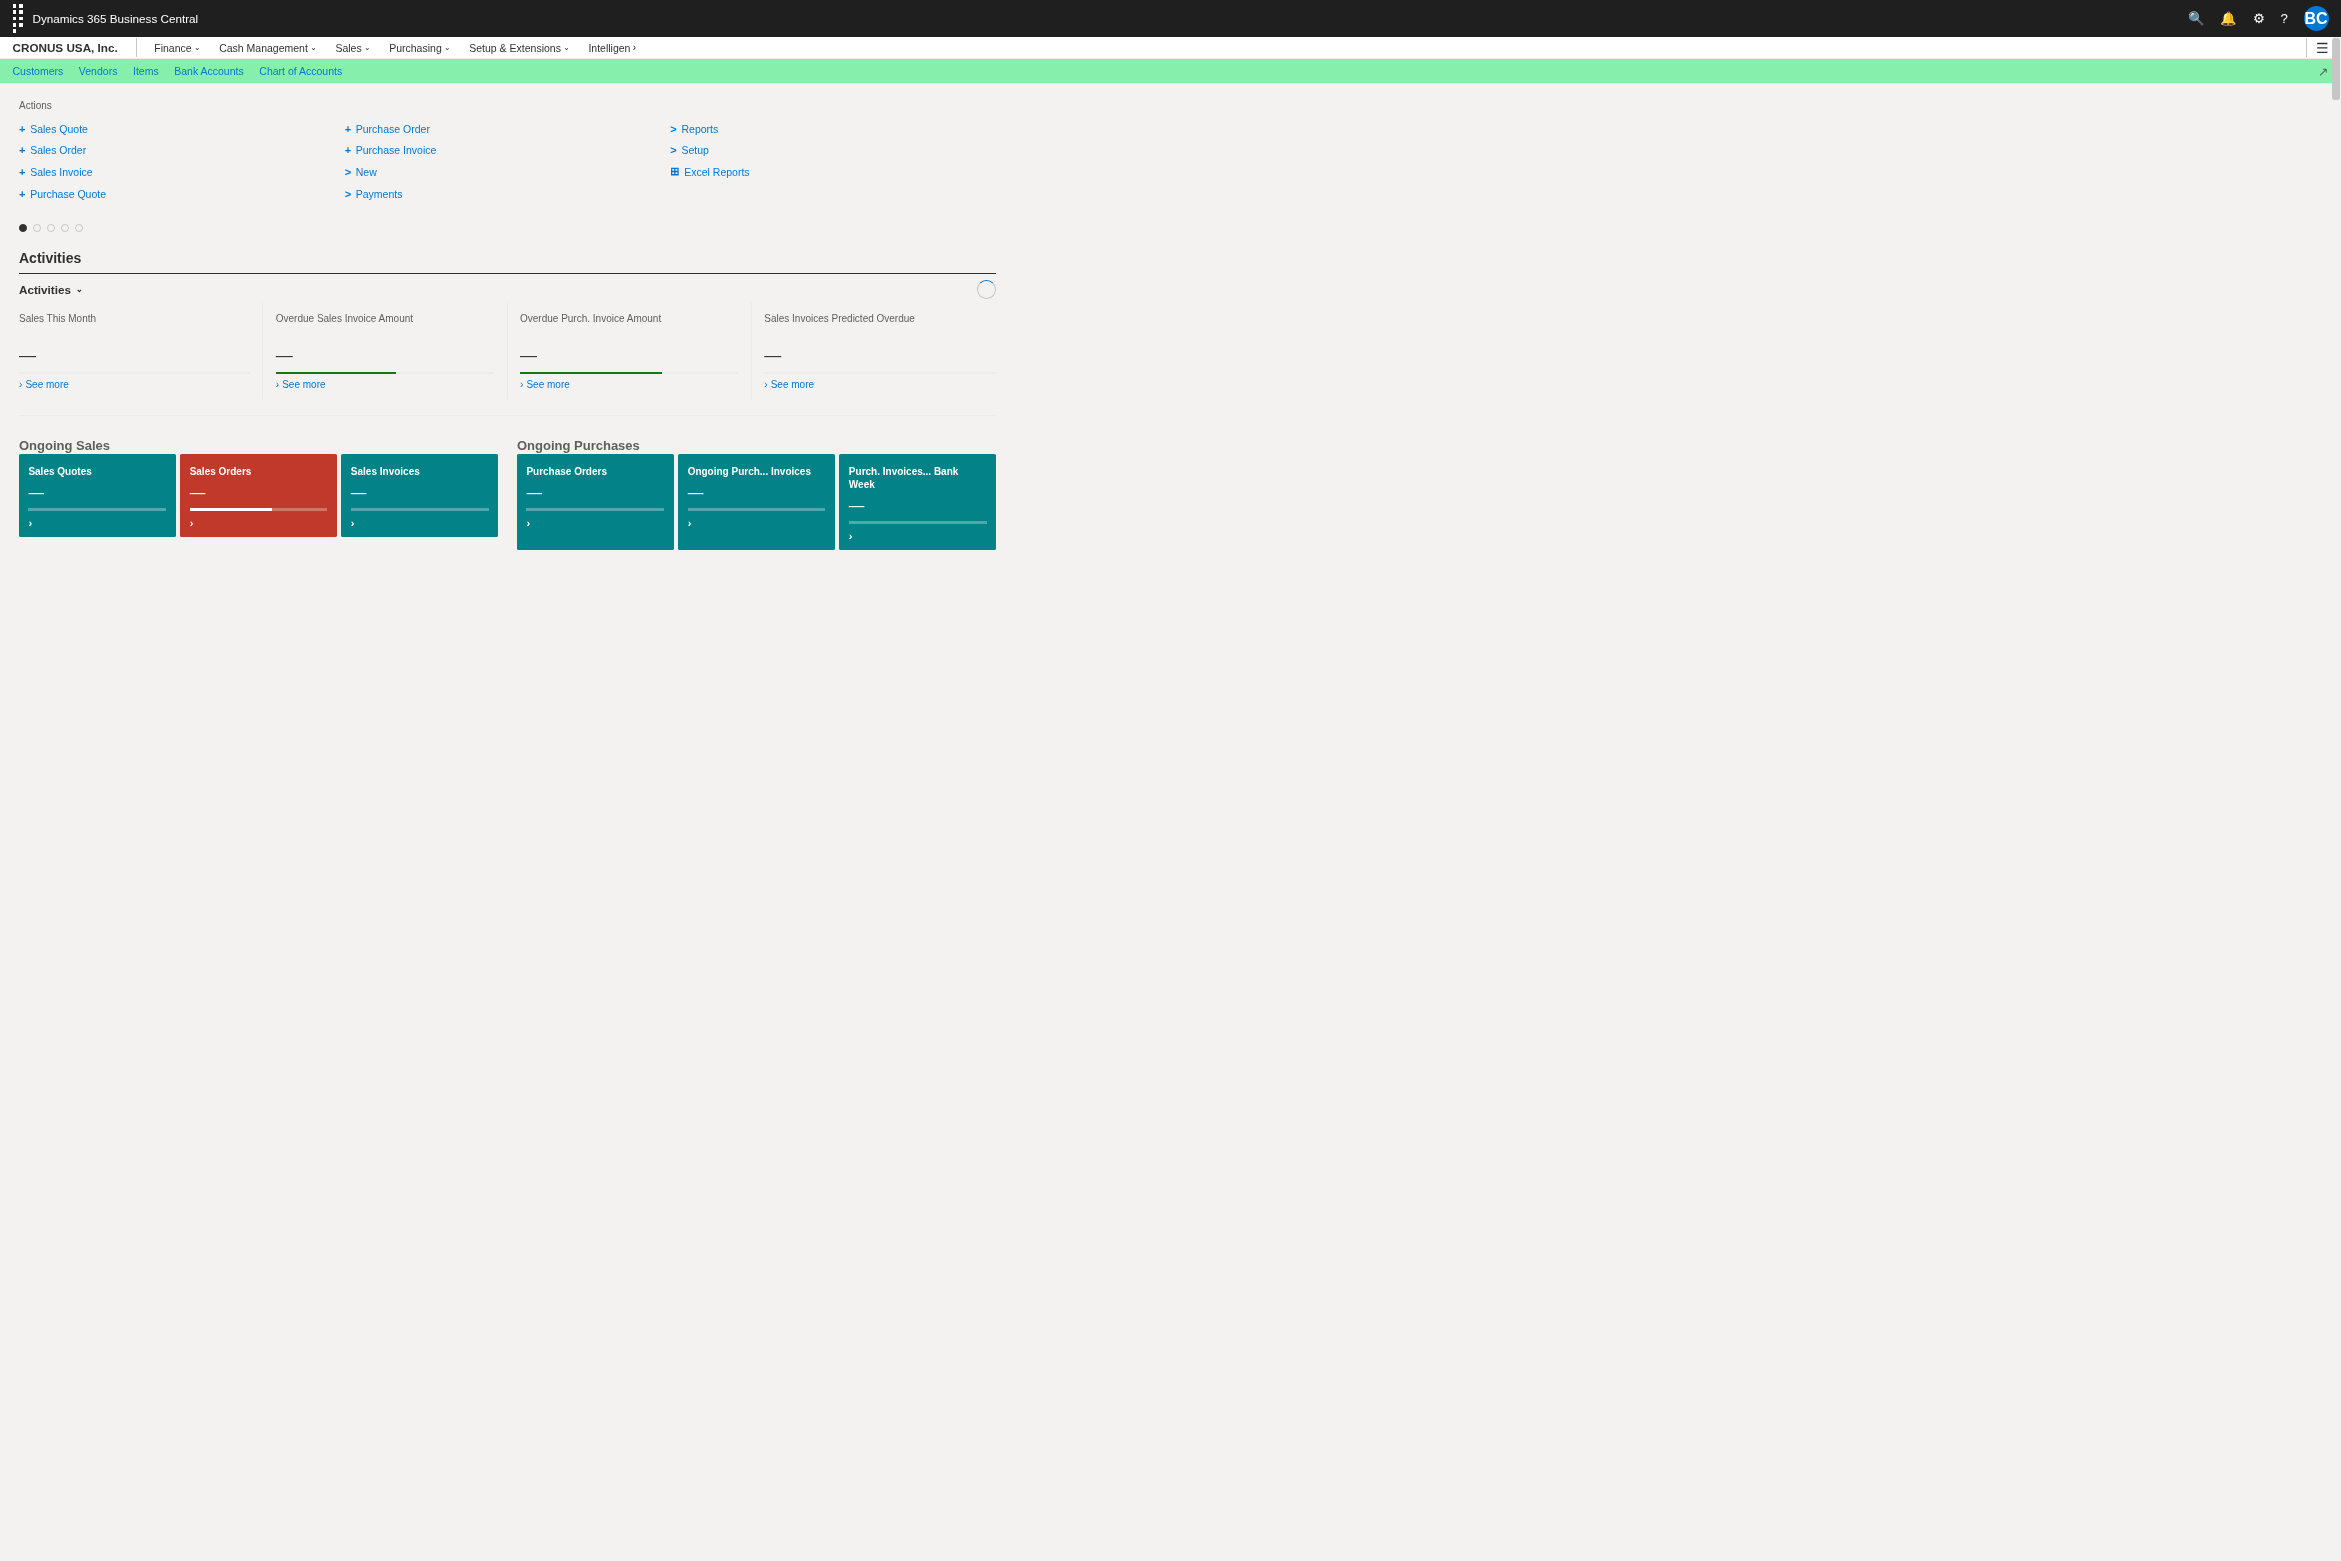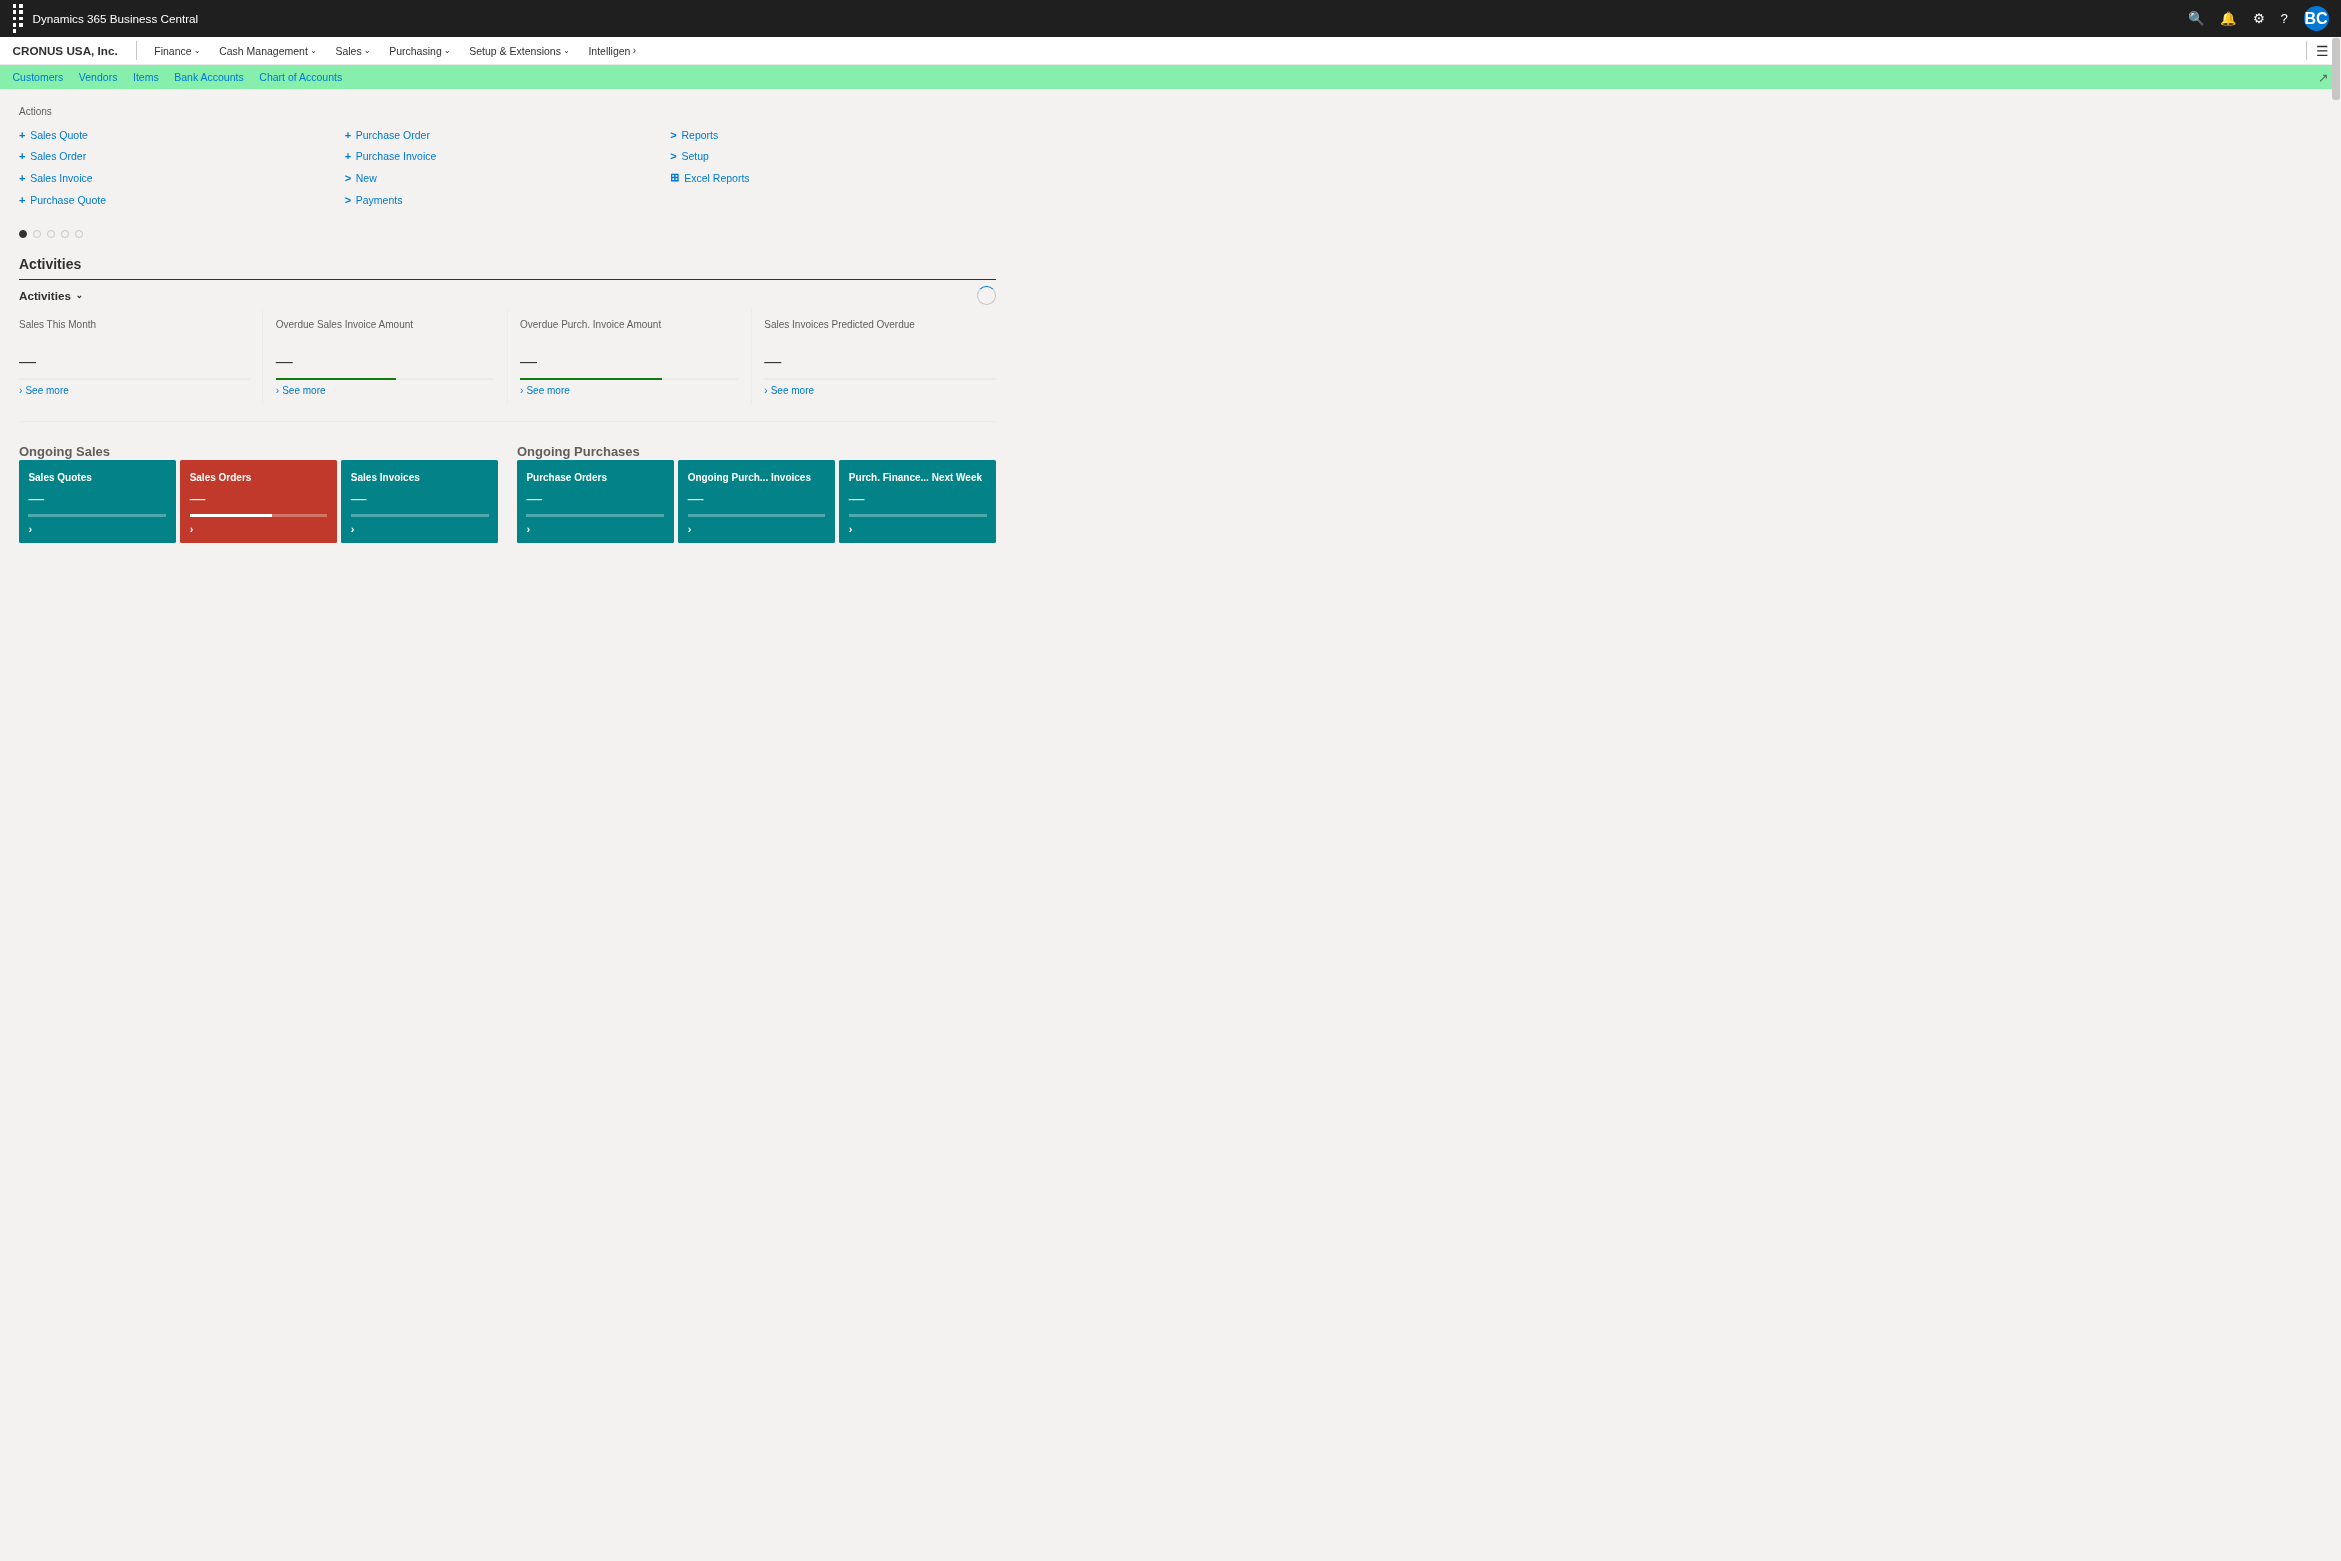--- a/index.html
+++ b/index.html
@@ -22,21 +22,21 @@
     .top-nav .nav-icon { color: #fff; font-size: 13.3px; cursor: pointer; }
     .top-nav .avatar { width: 25px; height: 25px; border-radius: 50%; background: #0078d4; color: #fff; display: flex; align-items: center; justify-content: center; font-size: 16px; font-weight: 600; cursor: pointer; }
 
     
     .menu-bar {
       background: #fff;
       border-bottom: 0.8px solid #edebe9;
       padding: 0 12.5px;
       display: flex;
       align-items: center;
-      height: 28px;
+      height: 22px;
       gap: 3.1px;
     }
     .menu-bar .company-name { font-weight: 700; font-size: 11.7px; color: #323130; margin-right: 9.4px; }
     .menu-bar .divider { width: 0.8px; height: 19px; background: #c8c6c4; margin: 0 6.2px; }
     .menu-nav { display: flex; align-items: center; gap: 3.1px; flex: 1; }
     .menu-nav a { color: #323130; text-decoration: none; font-size: 10.5px; padding: 3.1px 7.8px; border-radius: 1.6px; display: flex; align-items: center; gap: 2.3px; }
     .menu-nav a .chevron { font-size: 7.8px; }
     .menu-bar .hamburger { font-size: 14px; cursor: pointer; color: #323130; }
     .more-arrow { color: #323130; font-size: 10px; }
 
@@ -318,21 +318,21 @@
             <div class="card-tile-bar"></div>
             <div class="card-tile-arrow">›</div>
           </div>
           <div class="card-tile">
             <div class="card-tile-title">Ongoing Purch... Invoices</div>
             <div class="card-tile-value">—</div>
             <div class="card-tile-bar"></div>
             <div class="card-tile-arrow">›</div>
           </div>
           <div class="card-tile">
-            <div class="card-tile-title">Purch. Finance... Next Week</div>
+            <div class="card-tile-title">Purch. Invoices... Bank Week</div>
             <div class="card-tile-value">—</div>
             <div class="card-tile-bar"></div>
             <div class="card-tile-arrow">›</div>
           </div>
         </div>
     </div>
   </div>
 </div>
 
 <div class="scrollbar-track">

